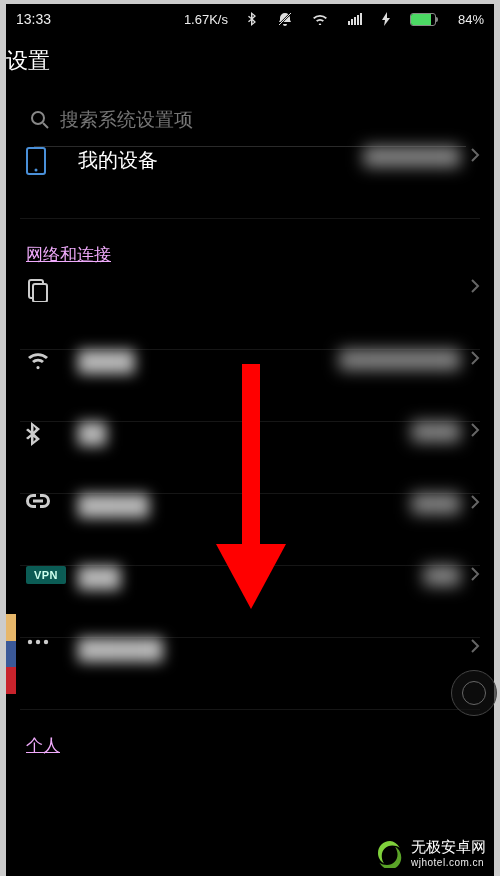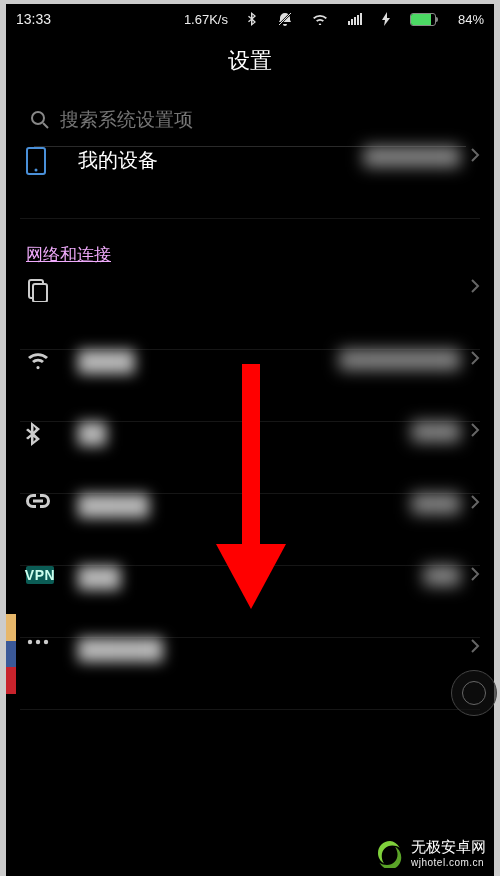--- a/index.html
+++ b/index.html
@@ -6,35 +6,35 @@
 body { width: 500px; height: 876px; background: #000; color: #fff; font-family: -apple-system, "Helvetica Neue", Arial, sans-serif; overflow: hidden; position: relative; }
 .phone { width: 100%; height: 100%; border: 6px solid #ccc; border-top-width: 4px; border-bottom-width: 0; position: relative; background: #000; }
 .status-bar { display: flex; align-items: center; justify-content: space-between; padding: 4px 10px 0; height: 26px; font-size: 14px; color: #eee; }
 .status-left { display: flex; align-items: center; gap: 4px; }
 .status-right { display: flex; align-items: center; gap: 20px; font-size: 13px; }
 .status-right .ico { display: inline-flex; }
 .battery { display: inline-flex; align-items: center; }
 .battery-shell { width: 26px; height: 13px; border: 1px solid #888; border-radius: 3px; position: relative; margin-right: 2px; }
 .battery-shell::after { content: ""; position: absolute; right: -3px; top: 3px; width: 2px; height: 5px; background: #888; border-radius: 0 2px 2px 0; }
 .battery-fill { position: absolute; left: 0; top: 0; bottom: 0; width: 84%; background: #4cd964; border-radius: 2px 0 0 2px; }
-.title-bar { text-align: center; padding: 16px 0 18px; font-size: 22px; color: #fff; }
+.title-bar { text-align: left; padding: 16px 0 18px; font-size: 22px; color: #fff; }
 .search-bar { display: flex; align-items: center; padding: 0 24px; height: 52px; }
 .search-bar .sicon { width: 30px; display: flex; align-items: center; justify-content: flex-start; color: #888; }
 .search-bar input { flex: 1; background: transparent; border: none; outline: none; color: #888; font-size: 19px; }
 .content { padding: 0 14px; }
 .row { display: flex; align-items: flex-start; height: 72px; border-bottom: 1px solid #161616; position: relative; }
 .row.noborder { border-bottom: none; }
 .row .ricon { width: 58px; display: flex; align-items: center; justify-content: flex-start; padding-left: 6px; }
 .row .rlabel { flex: 0 0 auto; font-size: 20px; color: #fff; }
 .row .rlabel.blur { filter: blur(7px); color: #bbb; }
 .row .rvalue { margin-left: auto; font-size: 17px; color: #888; padding-right: 10px; }
 .row .rvalue.blur { filter: blur(8px); color: #888; }
 .section-title { color: #f0abfc; font-size: 17px; padding: 24px 0 12px 6px; text-decoration: underline; }
 .chev { color: #666; }
-.vpn-badge { width: 28px; height: 18px; background: #0b5c55; color: #cfe; font-size: 14px; font-weight: 700; display: flex; align-items: center; justify-content: center; border-radius: 2px; letter-spacing: .5px; }
+.vpn-badge { width: 40px; height: 18px; background: #0b5c55; color: #cfe; font-size: 11px; font-weight: 700; display: flex; align-items: center; justify-content: center; border-radius: 2px; letter-spacing: .5px; }
 .arrow-overlay { position: absolute; left: 200px; top: 360px; pointer-events: none; }
 .watermark { position: absolute; right: 8px; bottom: 8px; display: flex; align-items: center; gap: 6px; color: #fff; font-size: 15px; text-shadow: 0 0 2px #000; pointer-events:none; }
 .watermark .sub { font-size: 10px; letter-spacing: .5px; color: #eee; display:block; }
 .wm-swirl { width: 30px; height: 30px; }
 .float-handle { position:absolute; right:-3px; top:666px; width:46px; height:46px; border:1px solid #444; border-radius:50%; background:rgba(20,20,20,.6); display:flex; align-items:center; justify-content:center; }
 .float-handle::after{ content:""; width:22px; height:22px; border:1px solid #666; border-radius:50%; }
 .edge-stripe { position:absolute; left:0; top:610px; width:10px; height:80px; display:flex; flex-direction:column; }
 .edge-stripe span{ flex:1; }
 .edge-stripe span:nth-child(1){ background:#e7b76a; }
 .edge-stripe span:nth-child(2){ background:#3b5998; }
@@ -209,20 +209,21 @@
       </span>
       <span class="rlabel blur">██████</span>
       <span class="rvalue"></span>
       <span class="chev">
         <svg width="10" height="16" viewBox="0 0 10 16">
             <path d="M2 2l6 6-6 6" stroke="#666" stroke-width="2" fill="none"></path>
           </svg>
       </span>
     </div>
 
+    <div class="section-title">个人</div>
 
 
   </div>
 
   <div class="edge-stripe">
       <span></span>
       <span></span>
       <span></span>
     </div>
 

